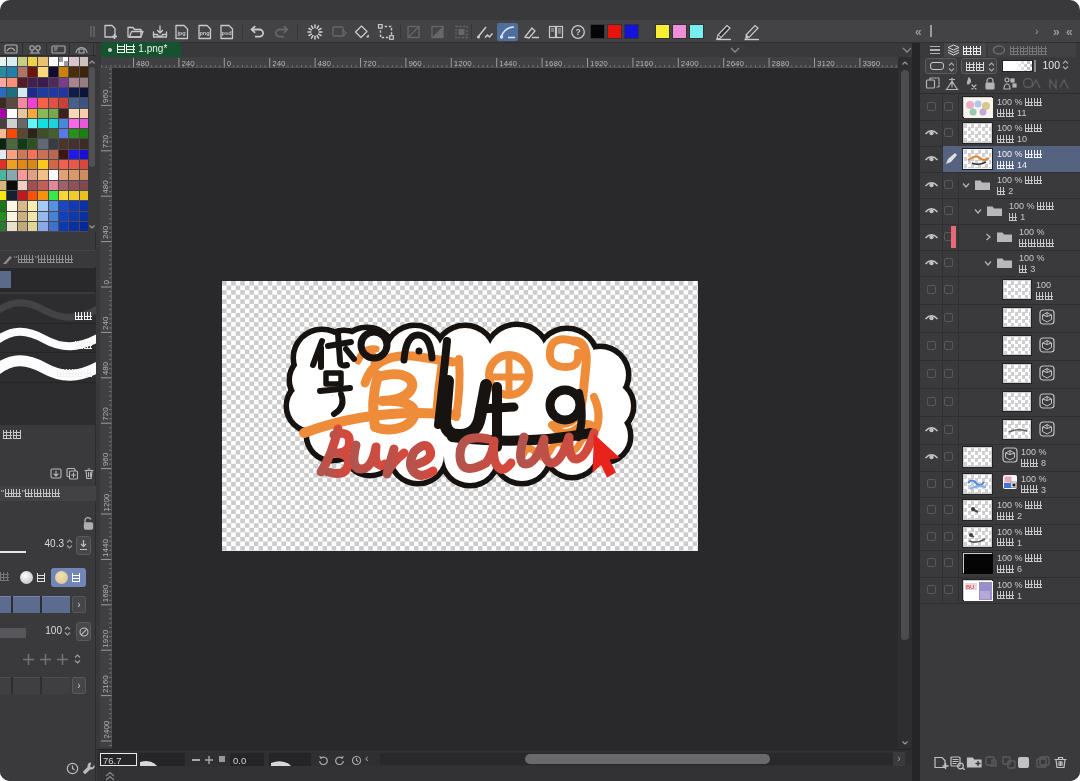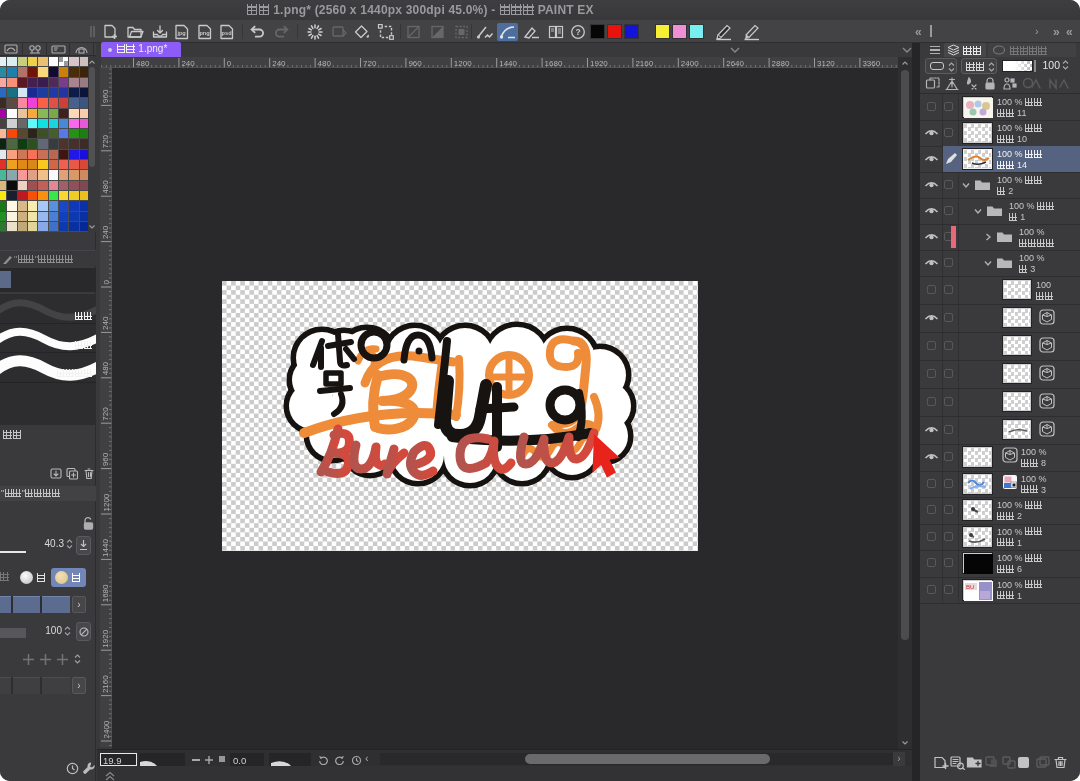--- a/index.html
+++ b/index.html
@@ -7,23 +7,20 @@
 .a{position:absolute;}
 svg{display:block;}
 i.j{display:inline-block;width:.88em;height:.88em;margin:0 .05em;vertical-align:-.07em;
 background:repeating-linear-gradient(0deg,currentColor 0 .09em,transparent .09em .31em),
 repeating-linear-gradient(90deg,currentColor 0 .09em,transparent .09em .36em),
 linear-gradient(transparent,transparent);}
 </style></head>
 <body>
 <div class="a" style="left:0;top:0;width:1080px;height:781px;background:#39393b;border-radius:10px;overflow:hidden;">
 
-<div class="a" style="left:0;top:0;width:1080px;height:20px;background:linear-gradient(#3e3e40,#38383a);">
- <div class="a" style="left:0;top:3px;width:840px;text-align:center;font-size:12px;font-weight:bold;color:#9a9a9e;letter-spacing:.2px;"><i class="j"></i><i class="j"></i> 1.png* (2560 x 1440px 300dpi 45.0%) - <i class="j"></i><i class="j"></i><i class="j"></i> PAINT EX</div>
-</div>
 
 <div class="a" style="left:0;top:20px;width:1080px;height:23px;background:#434345;border-bottom:1px solid #2f2f31;">
 </div>
 <svg class="a" style="left:101px;top:24px" width="18" height="16" viewBox="0 0 18 16">
       <path d="M4 1.5h7l3 3v8.5H4z" stroke="#c9c9cb" stroke-width="1.3" fill="none" stroke-linecap="round" stroke-linejoin="round"></path>
       <path d="M11 12.5h5M13.5 10v5" stroke="#c9c9cb" stroke-width="1.6" fill="none"></path>
     </svg>
     <svg class="a" style="left:126px;top:24px" width="19" height="16" viewBox="0 0 19 16">
       <path d="M2 13V3.5h5l1.5 2H15V13z" stroke="#c9c9cb" stroke-width="1.3" fill="none" stroke-linecap="round" stroke-linejoin="round"></path>
       <path d="M3.5 13l2-5.5H17L14.8 13z" stroke="#c9c9cb" stroke-width="1.3" fill="none" stroke-linecap="round" stroke-linejoin="round"></path>
@@ -438,21 +435,21 @@
       <div class="a" style="left:72px;top:634px;width:14px;height:17px;background:#464649;border:1px solid #58585c;border-radius:2px;color:#c8c8ca;font-size:10px;text-align:center;line-height:15px">›</div>
       <svg class="a" style="left:66px;top:719px" width="13" height="13">
         <circle cx="6.5" cy="6.5" r="5.2" stroke="#bcbcbe" stroke-width="1.2" fill="none"></circle>
         <path d="M6.5 3.5v3l2 1.5" stroke="#bcbcbe" stroke-width="1.2" fill="none"></path>
       </svg>
       <svg class="a" style="left:82px;top:718px" width="14" height="15" viewBox="0 0 14 15">
         <path d="M9 1.5a3.5 3.5 0 0 0-3.4 4.4L2 9.5a1.8 1.8 0 1 0 2.5 2.5l3.6-3.6A3.5 3.5 0 0 0 12.5 4L10 6.5 8 5.5 9 3z" fill="#bcbcbe"></path>
       </svg>
     </div>
 <div class="a" style="left:97px;top:43px;width:815px;height:14px;background:#39393b"></div>
-    <div class="a" style="left:101px;top:42px;width:80px;height:20px;background:#8b5cf6;border-radius:2px 2px 0 0">
+    <div class="a" style="left:101px;top:42px;width:80px;height:20px;background:#14532d;border-radius:2px 2px 0 0">
       <div class="a" style="left:7px;top:6px;width:4px;height:4px;border-radius:50%;background:#d0d0d2"></div>
       <div class="a" style="left:15px;top:1px;font-size:10px;color:#f0f0f2"><i class="j"></i><i class="j"></i> 1.png*</div>
     </div>
     <svg class="a" style="left:730px;top:46px" width="10" height="8">
       <path d="M1 2l4 4 4-4" stroke="#8a8a8c" stroke-width="1.3" fill="none"></path>
     </svg>
     <svg class="a" style="left:97px;top:57px" width="815" height="11" viewBox="0 0 815 11">
       <rect width="815" height="11" fill="#404042"></rect>
       <line x1="-4.4" y1="8" x2="-4.4" y2="11" stroke="#7e7e80" stroke-width="0.8"></line>
       <line x1="0.2" y1="8" x2="0.2" y2="11" stroke="#7e7e80" stroke-width="0.8"></line>
@@ -944,21 +941,21 @@
     <div class="a" style="left:898px;top:57px;width:14px;height:692px;background:#2e2e30">
       <svg class="a" style="left:3px;top:2px" width="8" height="8">
         <path d="M1.5 5.5L4 3l2.5 2.5" stroke="#9a9a9c" stroke-width="1.2" fill="none"></path>
       </svg>
       <div class="a" style="left:3px;top:13px;width:8px;height:570px;background:#4c4c4e;border-radius:4px"></div>
       <svg class="a" style="left:3px;top:682px" width="8" height="8">
         <path d="M1.5 2.5L4 5l2.5-2.5" stroke="#9a9a9c" stroke-width="1.2" fill="none"></path>
       </svg>
     </div>
     <div class="a" style="left:97px;top:749px;width:815px;height:17px;background:#2f2f31;border-top:1px solid #242426">
-      <div class="a" style="left:3px;top:3px;width:37px;height:13px;background:#252527;border:1px solid #e8e8ea;color:#d0d0d2;font-size:9.5px;padding:1px 0 0 2px">19.9</div>
+      <div class="a" style="left:3px;top:3px;width:37px;height:13px;background:#252527;border:1px solid #e8e8ea;color:#d0d0d2;font-size:9.5px;padding:1px 0 0 2px">76.7</div>
       <div class="a" style="left:42px;top:3px;width:46px;height:13px;background:#252527">
         <svg class="a" style="left:0;top:0" width="46" height="13">
           <path d="M1 13L1 9Q10 6 16 11L18 13z" fill="#d8d8da"></path>
         </svg>
       </div>
       <div class="a" style="left:95px;top:9px;width:8px;height:1.6px;background:#a8a8aa"></div>
       <svg class="a" style="left:107px;top:5px" width="10" height="10">
         <path d="M5 1v8M1 5h8" stroke="#a8a8aa" stroke-width="1.4"></path>
       </svg>
       <div class="a" style="left:122px;top:6px;width:6px;height:6px;background:#98989a"></div>

